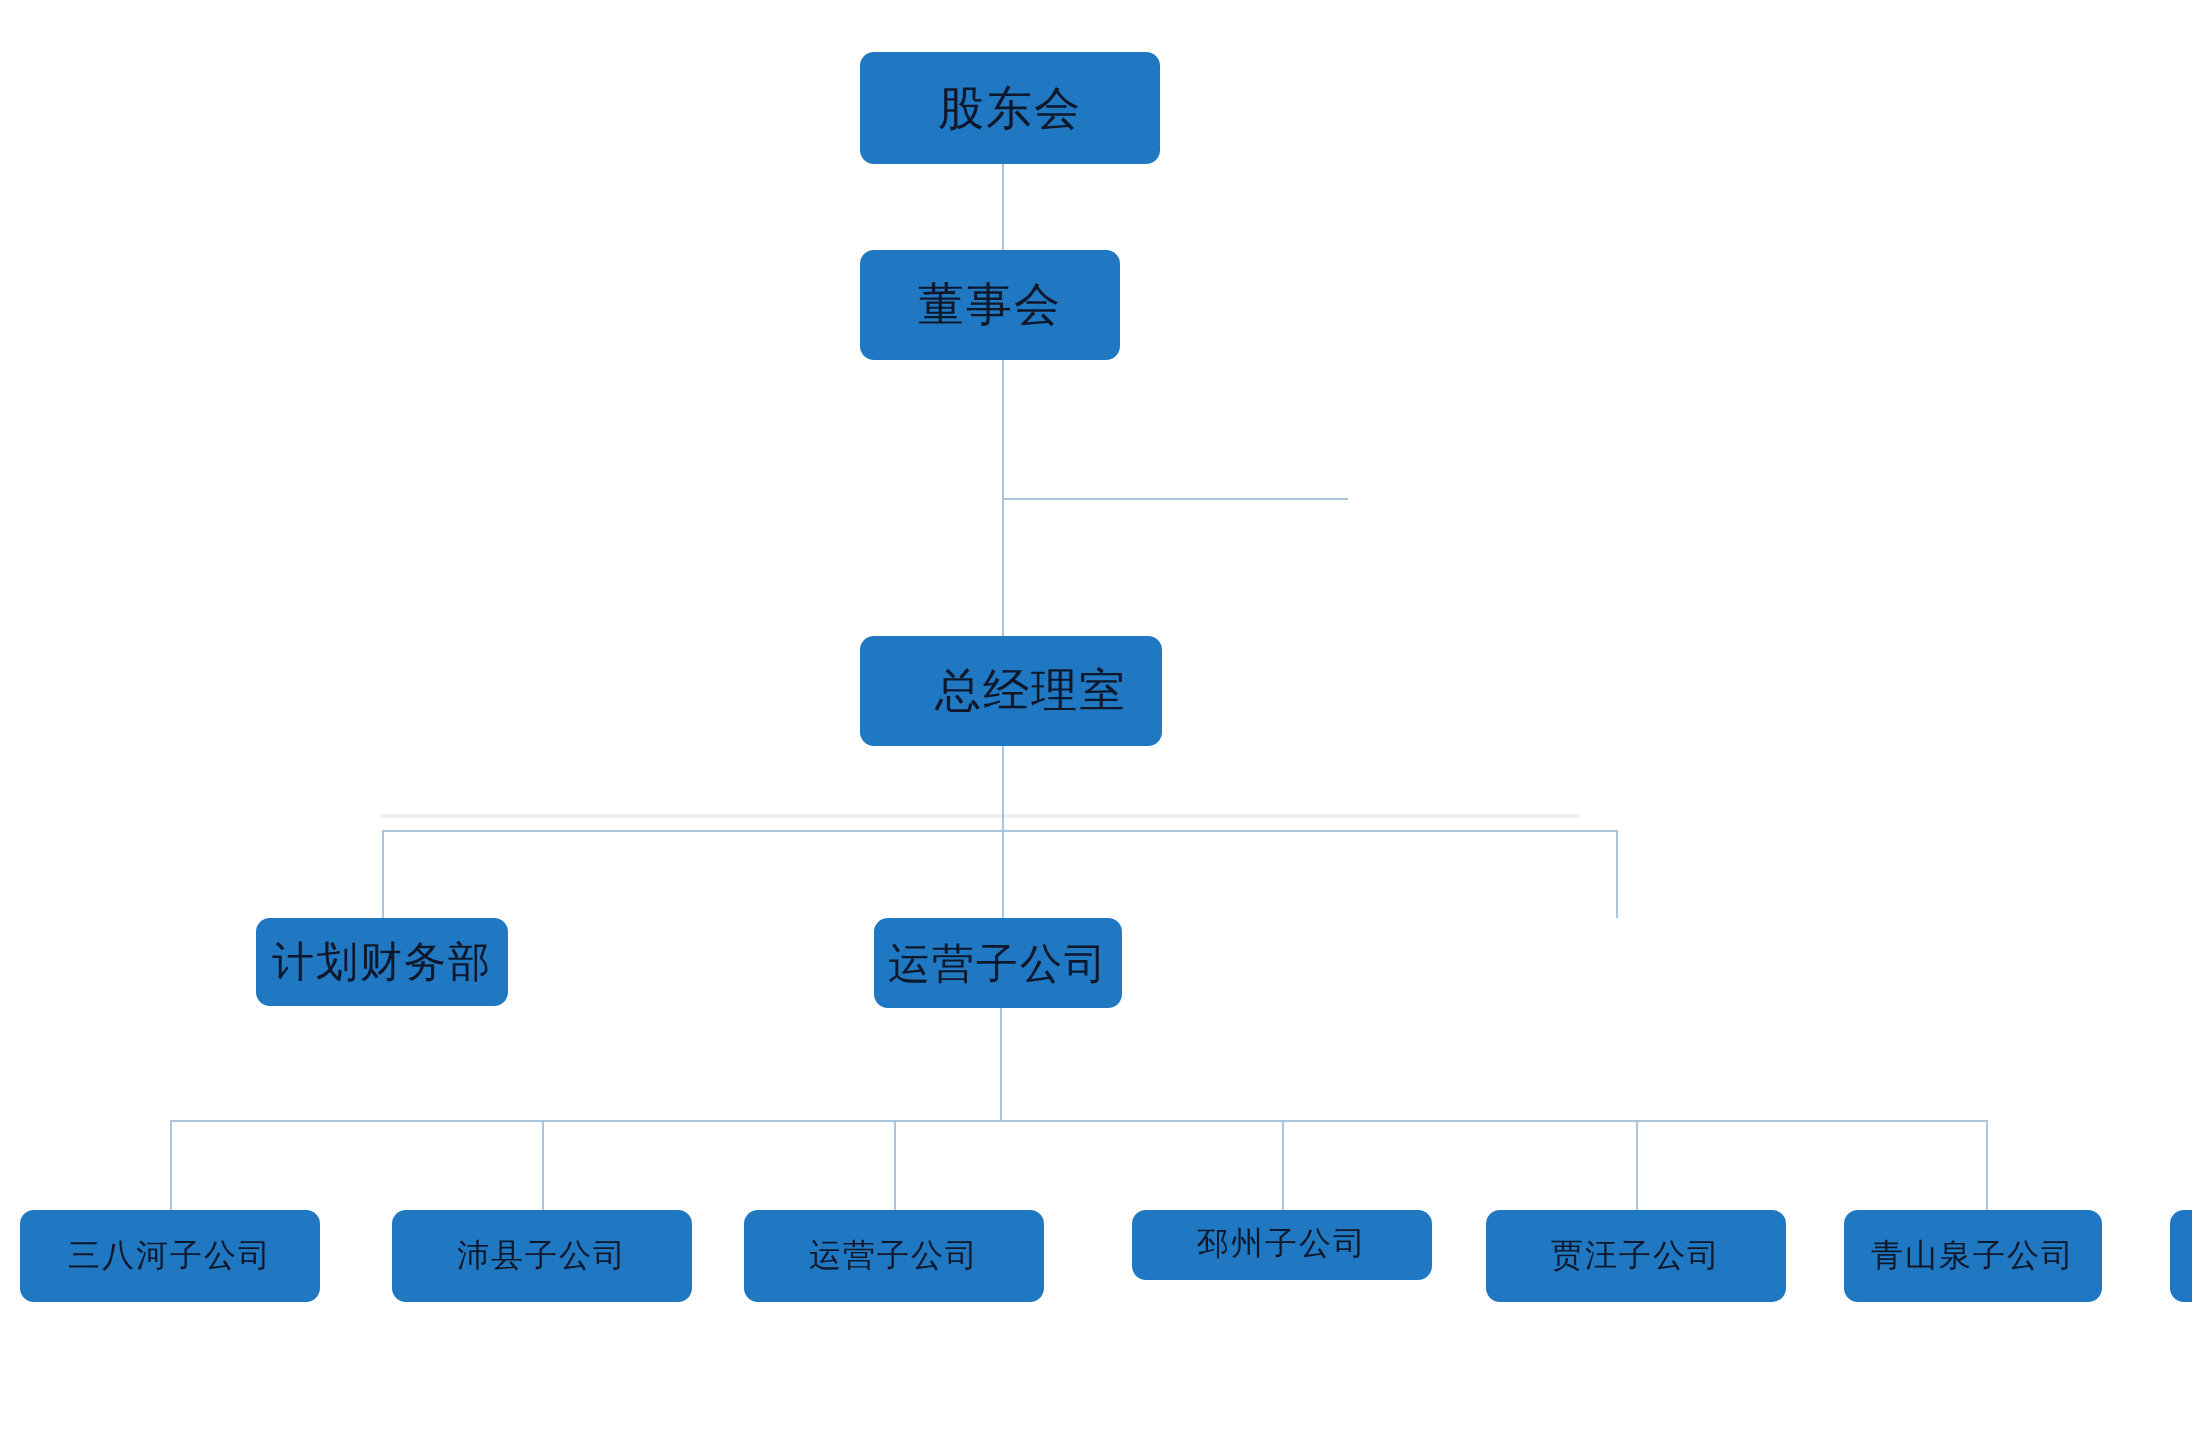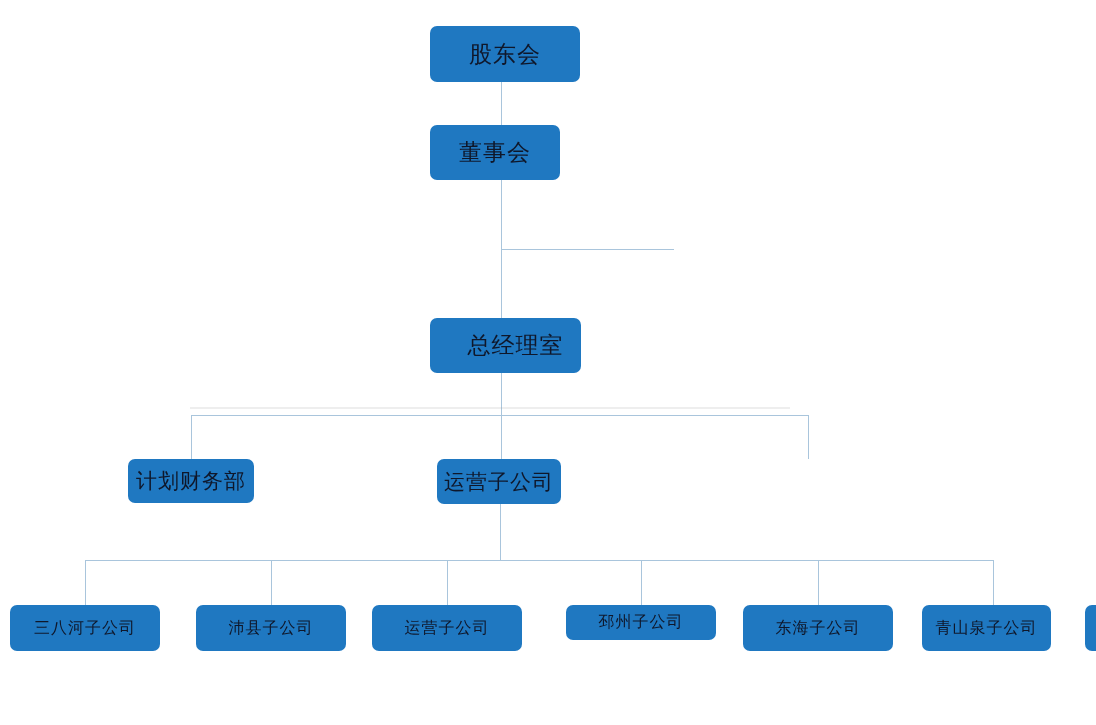--- a/index.html
+++ b/index.html
@@ -71,18 +71,18 @@
 
   <div class="node lg" style="left:430px; top:318px; width:151px; height:55px;padding-left:20px;">总经理室</div>
 
   <div class="node md" style="left:128px; top:459px; width:126px; height:44px;">计划财务部</div>
   <div class="node md" style="left:437px; top:459px; width:124px; height:45px;">运营子公司</div>
 
   <div class="node sm" style="left:10px; top:605px; width:150px; height:46px;">三八河子公司</div>
   <div class="node sm" style="left:196px; top:605px; width:150px; height:46px;">沛县子公司</div>
   <div class="node sm" style="left:372px; top:605px; width:150px; height:46px;">运营子公司</div>
   <div class="node sm" style="left:566px; top:605px; width:150px; height:35px;">邳州子公司</div>
-  <div class="node sm" style="left:743px; top:605px; width:150px; height:46px;">东海子公司</div>
+  <div class="node sm" style="left:743px; top:605px; width:150px; height:46px;">贾汪子公司</div>
   <div class="node sm" style="left:922px; top:605px; width:129px; height:46px;">青山泉子公司</div>
 
   <div class="node sm" style="left:1085px; top:605px; width:20px; height:46px; border-top-right-radius:0; border-bottom-right-radius:0;"></div>
 
 </div>
 
 </body></html>

